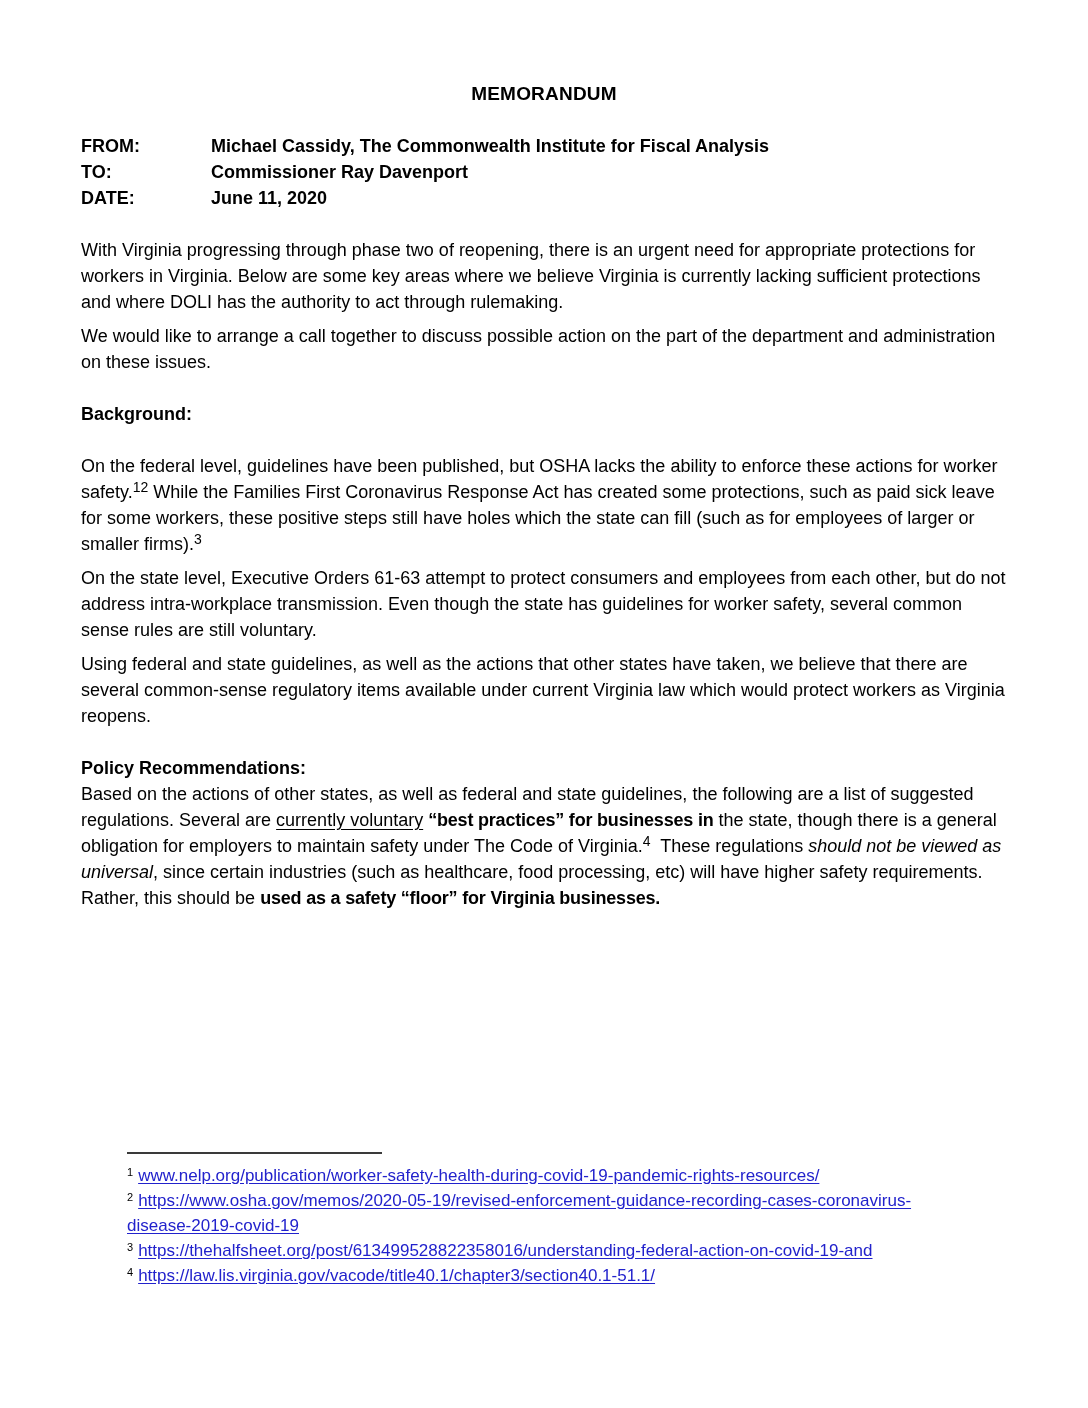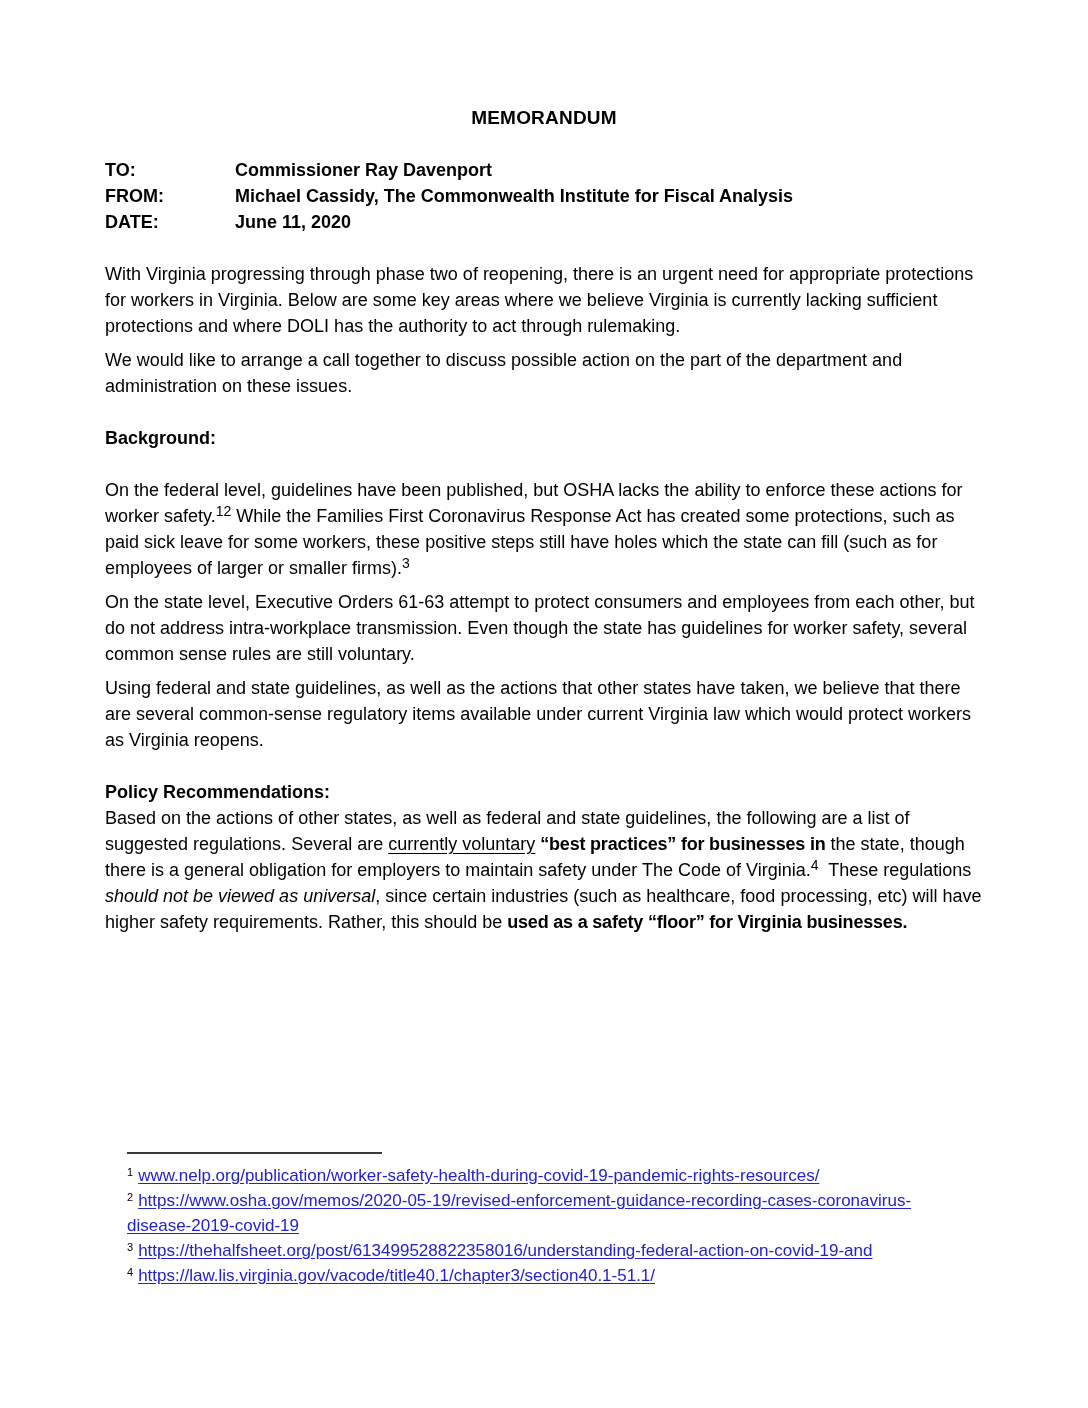--- a/index.html
+++ b/index.html
@@ -8,21 +8,21 @@
     width: 1088px;
     font-family: "Liberation Sans", sans-serif;
     color: #000000;
     -webkit-font-smoothing: antialiased;
   }
   .page {
     position: relative;
     width: 1088px;
     height: 1408px;
     background: #ffffff;
-    padding: 105px;
+    padding: 81px;
     overflow: hidden;
   }
   .title {
     font-size: 19px;
     font-weight: bold;
     text-align: center;
     line-height: 26px;
     letter-spacing: 0.2px;
     margin: 0 0 26px 0;
   }
@@ -84,26 +84,26 @@
 </style>
 </head>
 <body>
 
 <div class="page" style="background: rgb(255, 255, 255); color: rgb(0, 0, 0);">
 
   <h1 class="title">MEMORANDUM</h1>
 
   <div class="hdr">
     <div class="hdr-row">
+      <span class="hdr-label">FROM:</span>
+      <span class="hdr-value">Michael Cassidy, The Commonwealth Institute for Fiscal Analysis</span>
+    </div>
+    <div class="hdr-row">
       <span class="hdr-label">TO:</span>
       <span class="hdr-value">Commissioner Ray Davenport</span>
-    </div>
-    <div class="hdr-row">
-      <span class="hdr-label">FROM:</span>
-      <span class="hdr-value">Michael Cassidy, The Commonwealth Institute for Fiscal Analysis</span>
     </div>
     <div class="hdr-row">
       <span class="hdr-label">DATE:</span>
       <span class="hdr-value">June 11, 2020</span>
     </div>
   </div>
 
   <div class="body-text">
 
     <p><span>With Virginia progressing through phase two of reopening, there is an urgent need for appropriate protections for workers in Virginia. Below are some key areas where we believe Virginia is currently lacking sufficient protections and where DOLI has the authority to act through rulemaking.</span></p>

